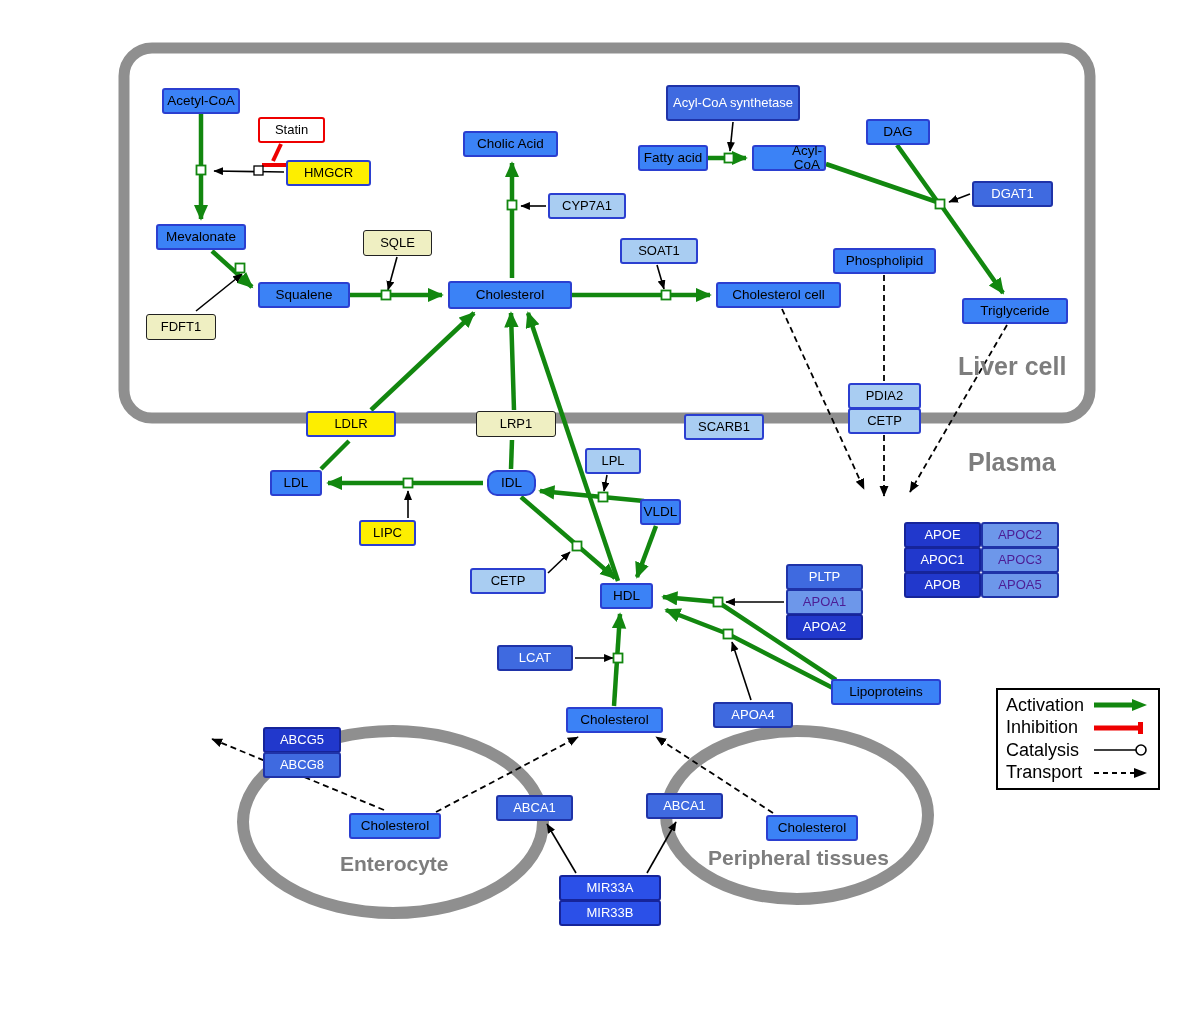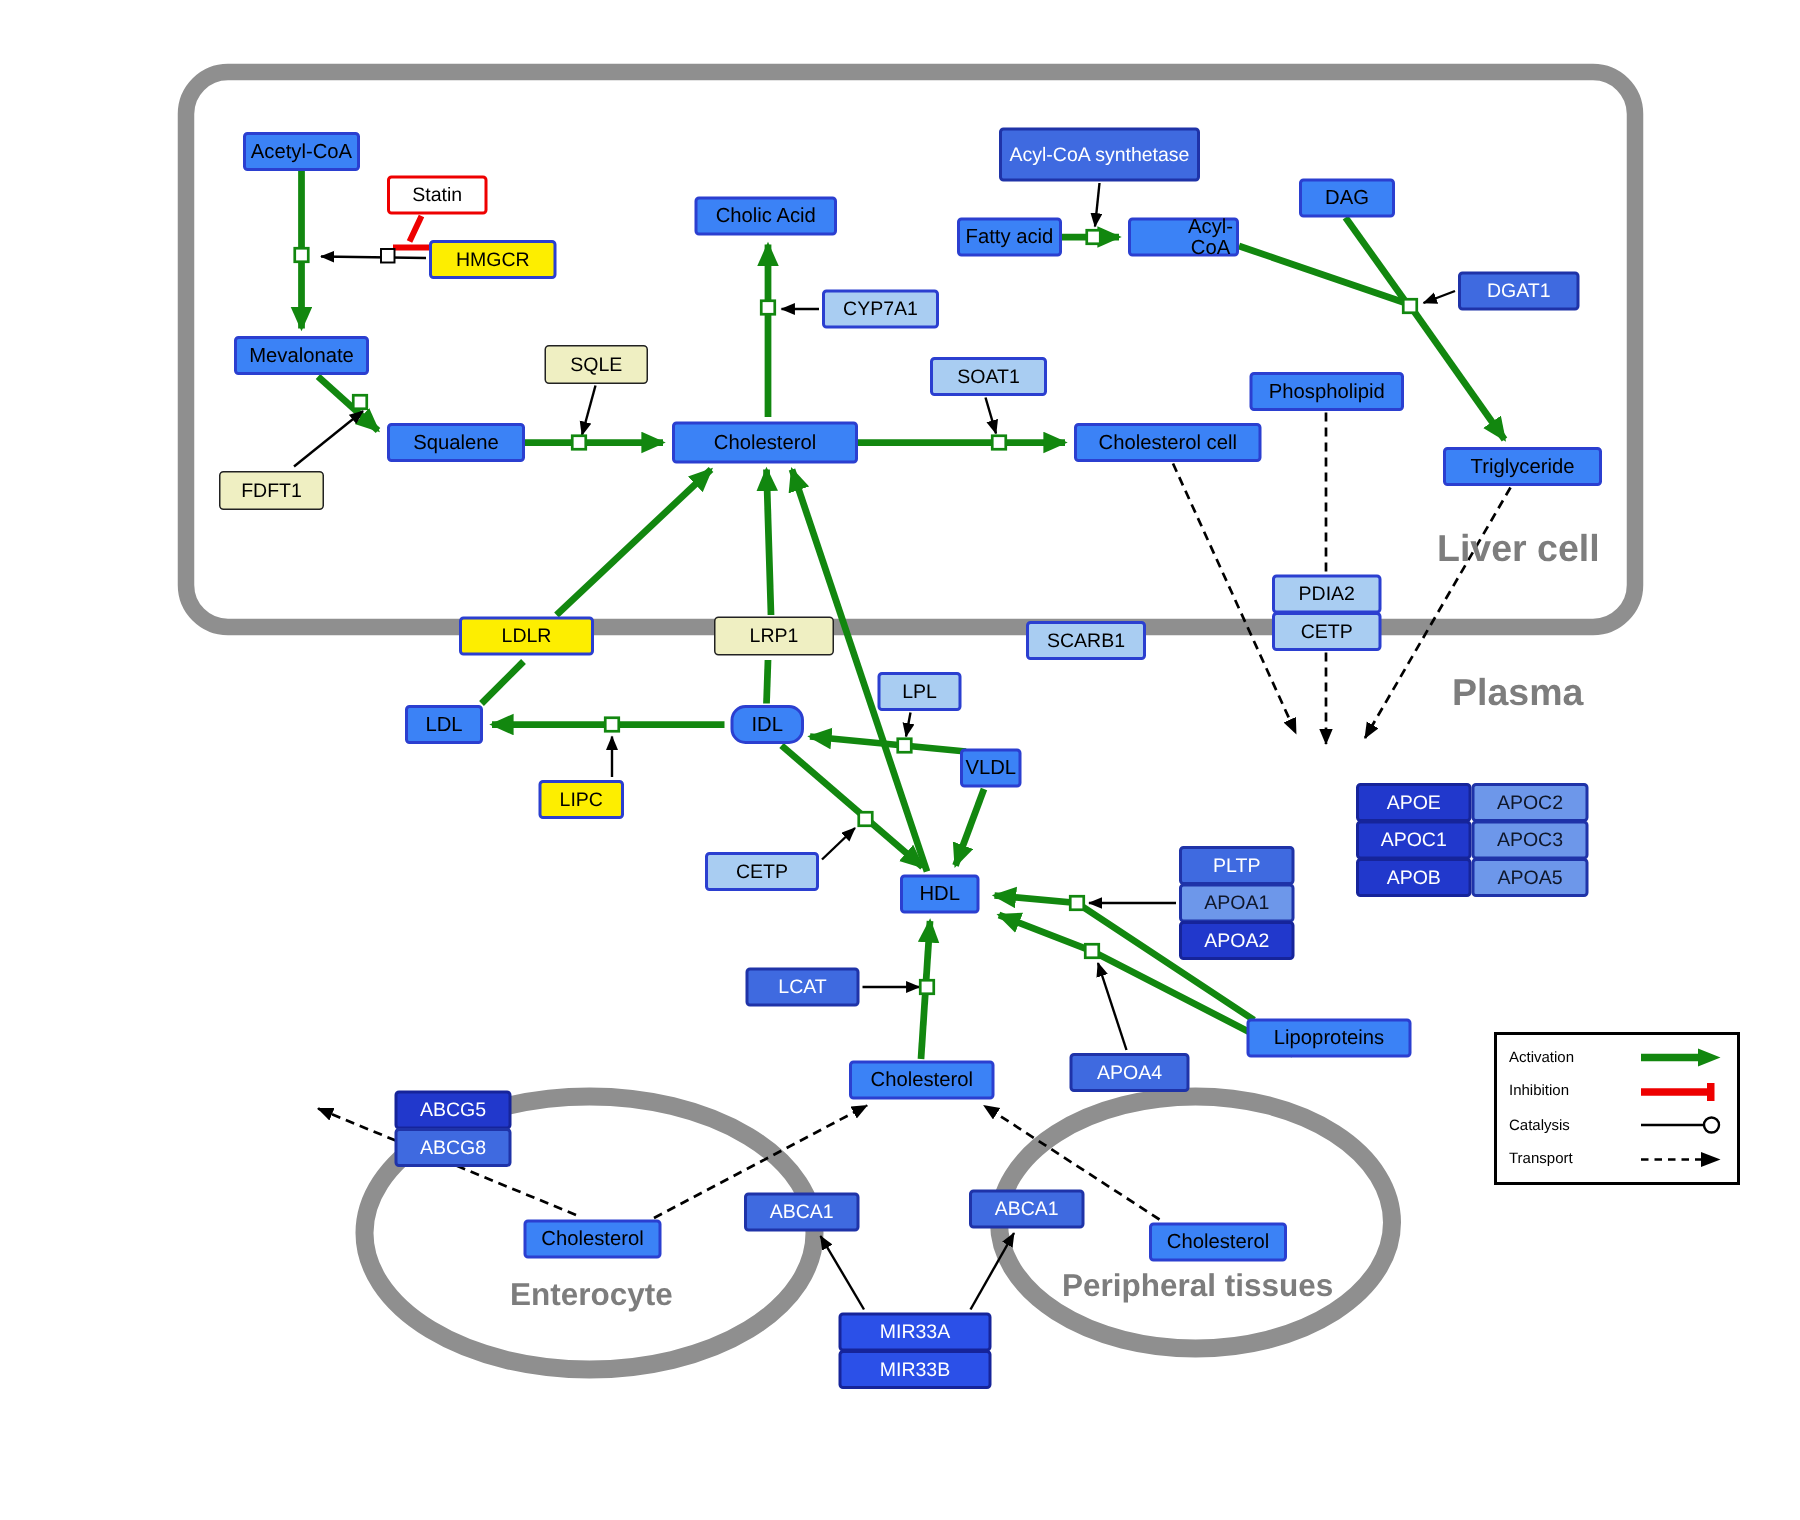--- a/index.html
+++ b/index.html
@@ -7,34 +7,34 @@
          font-family:"Liberation Sans",sans-serif;}
   svg.layer{position:absolute;left:0;top:0;}
   .node{position:absolute;display:flex;align-items:center;justify-content:center;
         height:26px;box-sizing:border-box;border-radius:3px;font-size:13px;
         text-align:center;line-height:1.05;color:#000;background:#fff;}
   .m  {border:2.5px solid #2b3fd0;background:#3b82f6;font-size:13.5px;}
   .rb {border:2.5px solid #ee0000;background:#fff;}
   .yl {border:2px solid #2b3fd0;background:#fdee00;}
   .py {border:1.5px solid #222;background:#efefc2;}
   .lb {border:2px solid #2b3fd0;background:#a9cdf2;}
-  .lb2{border:2px solid #1f33a8;background:#6d97ea;color:#0f172a;}
+  .lb2{border:2px solid #1f33a8;background:#6d97ea;color:#4c1d95;}
   .mb {border:2px solid #1f33a8;background:#3f6ae0;color:#fff;}
   .db {border:2px solid #16249a;background:#2138cc;color:#fff;}
   .bb {border:2px solid #16249a;background:#2b50e8;color:#fff;}
   .two-line{height:36px;}
   .region-label{position:absolute;font-weight:bold;color:#7d7d7d;white-space:nowrap;}
   .rl-big{font-size:25px;}
   .rl-mid{font-size:21px;}
   #legend{position:absolute;left:996px;top:688px;width:164px;height:102px;
           border:2px solid #000;background:#fff;box-sizing:border-box;
           display:flex;flex-direction:column;justify-content:space-around;
           padding:4px 8px;}
   .legend-row{display:flex;align-items:center;justify-content:space-between;}
-  .legend-row span{font-size:10px;color:#000;}
+  .legend-row span{font-size:18px;color:#000;}
 </style>
 </head>
 <body>
 
 <div id="stage">
 
   <svg class="layer" width="1200" height="1013" viewBox="0 0 1200 1013">
     <defs>
       <marker id="ga" markerWidth="4.2" markerHeight="3.6" refX="3.2" refY="1.6" orient="auto" markerUnits="strokeWidth">
         <path d="M0,0 L3.6,1.6 L0,3.2 z" fill="#12870f"></path>

